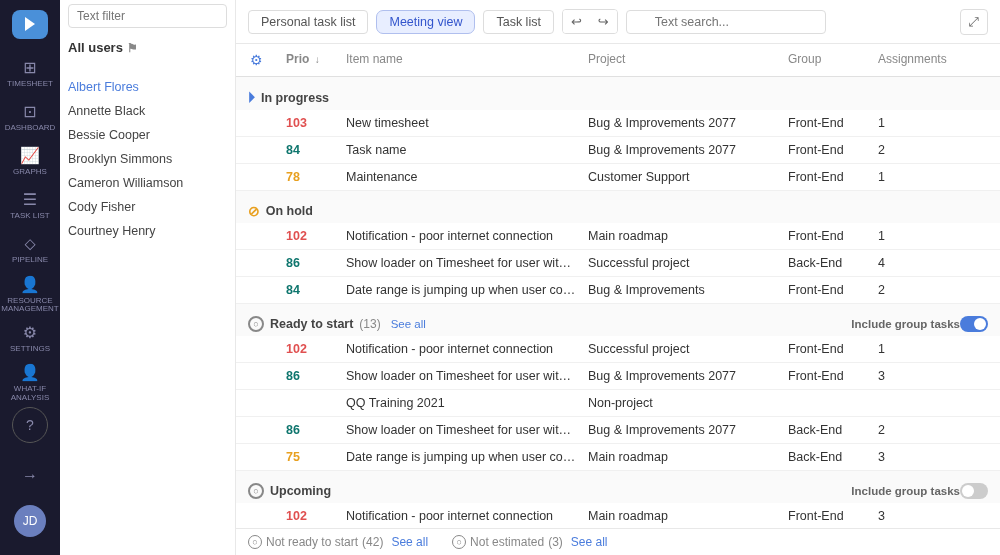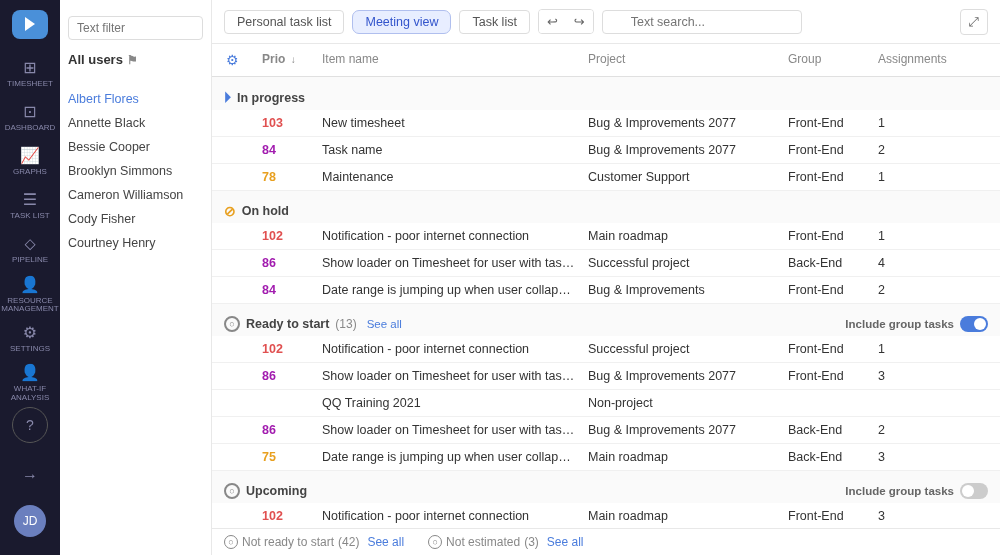--- a/index.html
+++ b/index.html
@@ -38,27 +38,27 @@
     .nav-bottom { margin-top: auto; display: flex; flex-direction: column; align-items: center; gap: 6px; }
     .nav-avatar {
       width: 32px; height: 32px; border-radius: 50%;
       background: #6b7fbe;
       display: flex; align-items: center; justify-content: center;
       color: white; font-size: 12px; cursor: pointer;
     }
 
     
     .user-panel {
-      width: 152px;
+      width: 176px;
       background: #fff;
       border-right: 1px solid #e8e8e8;
       display: flex;
       flex-direction: column;
       flex-shrink: 0;
-      padding: 16px 0;
+      padding: 4px 0;
     }
     .user-panel-filter {
       padding: 0 8px 8px;
     }
     .user-panel-filter input {
       width: 100%;
       border: 1px solid #ddd;
       border-radius: 4px;
       padding: 4px 8px;
       font-size: 12px;
@@ -181,21 +181,21 @@
       gap: 6px;
       background: #fafafa;
     }
     .section-icon { font-size: 14px; }
     .section-icon.in-progress { color: #4a7cdc; }
     .section-icon.on-hold { color: #e8a020; }
     .section-icon.ready { color: #888; }
     .section-icon.upcoming { color: #888; }
 
     .see-all { color: #4a7cdc; font-size: 11.5px; font-weight: 400; cursor: pointer; margin-left: 4px; }
-    .include-group { display: flex; align-items: center; gap: 6px; margin-left: auto; font-size: 11.5px; color: #666; }
+    .include-group { display: flex; align-items: center; gap: 0; margin-left: auto; font-size: 11.5px; color: #666; }
     .toggle {
       width: 28px; height: 16px; border-radius: 8px;
       display: inline-flex; align-items: center; padding: 2px;
       cursor: pointer; position: relative;
     }
     .toggle.on { background: #4a7cdc; justify-content: flex-end; }
     .toggle.off { background: #ccc; justify-content: flex-start; }
     .toggle-knob { width: 12px; height: 12px; border-radius: 50%; background: white; }
 
     
@@ -210,21 +210,21 @@
       padding: 6px 6px;
       font-size: 12.5px;
       color: #333;
       display: flex;
       align-items: center;
       overflow: hidden;
       white-space: nowrap;
       text-overflow: ellipsis;
     }
     .prio-102, .prio-103 { color: #e05050; font-weight: 600; font-size: 12.5px; }
-    .prio-86, .prio-84 { color: #a21caf; font-weight: 600; font-size: 12.5px; }
+    .prio-86, .prio-84 { color: #0f766e; font-weight: 600; font-size: 12.5px; }
     .prio-78, .prio-75 { color: #e8a020; font-weight: 600; font-size: 12.5px; }
     .prio-0 { color: #999; font-size: 12.5px; }
     .task-name { overflow: hidden; text-overflow: ellipsis; white-space: nowrap; display: block; }
 
     
     .section-gap { height: 4px; background: #fafafa; }
 
     
     .status-bar {
       display: flex;

